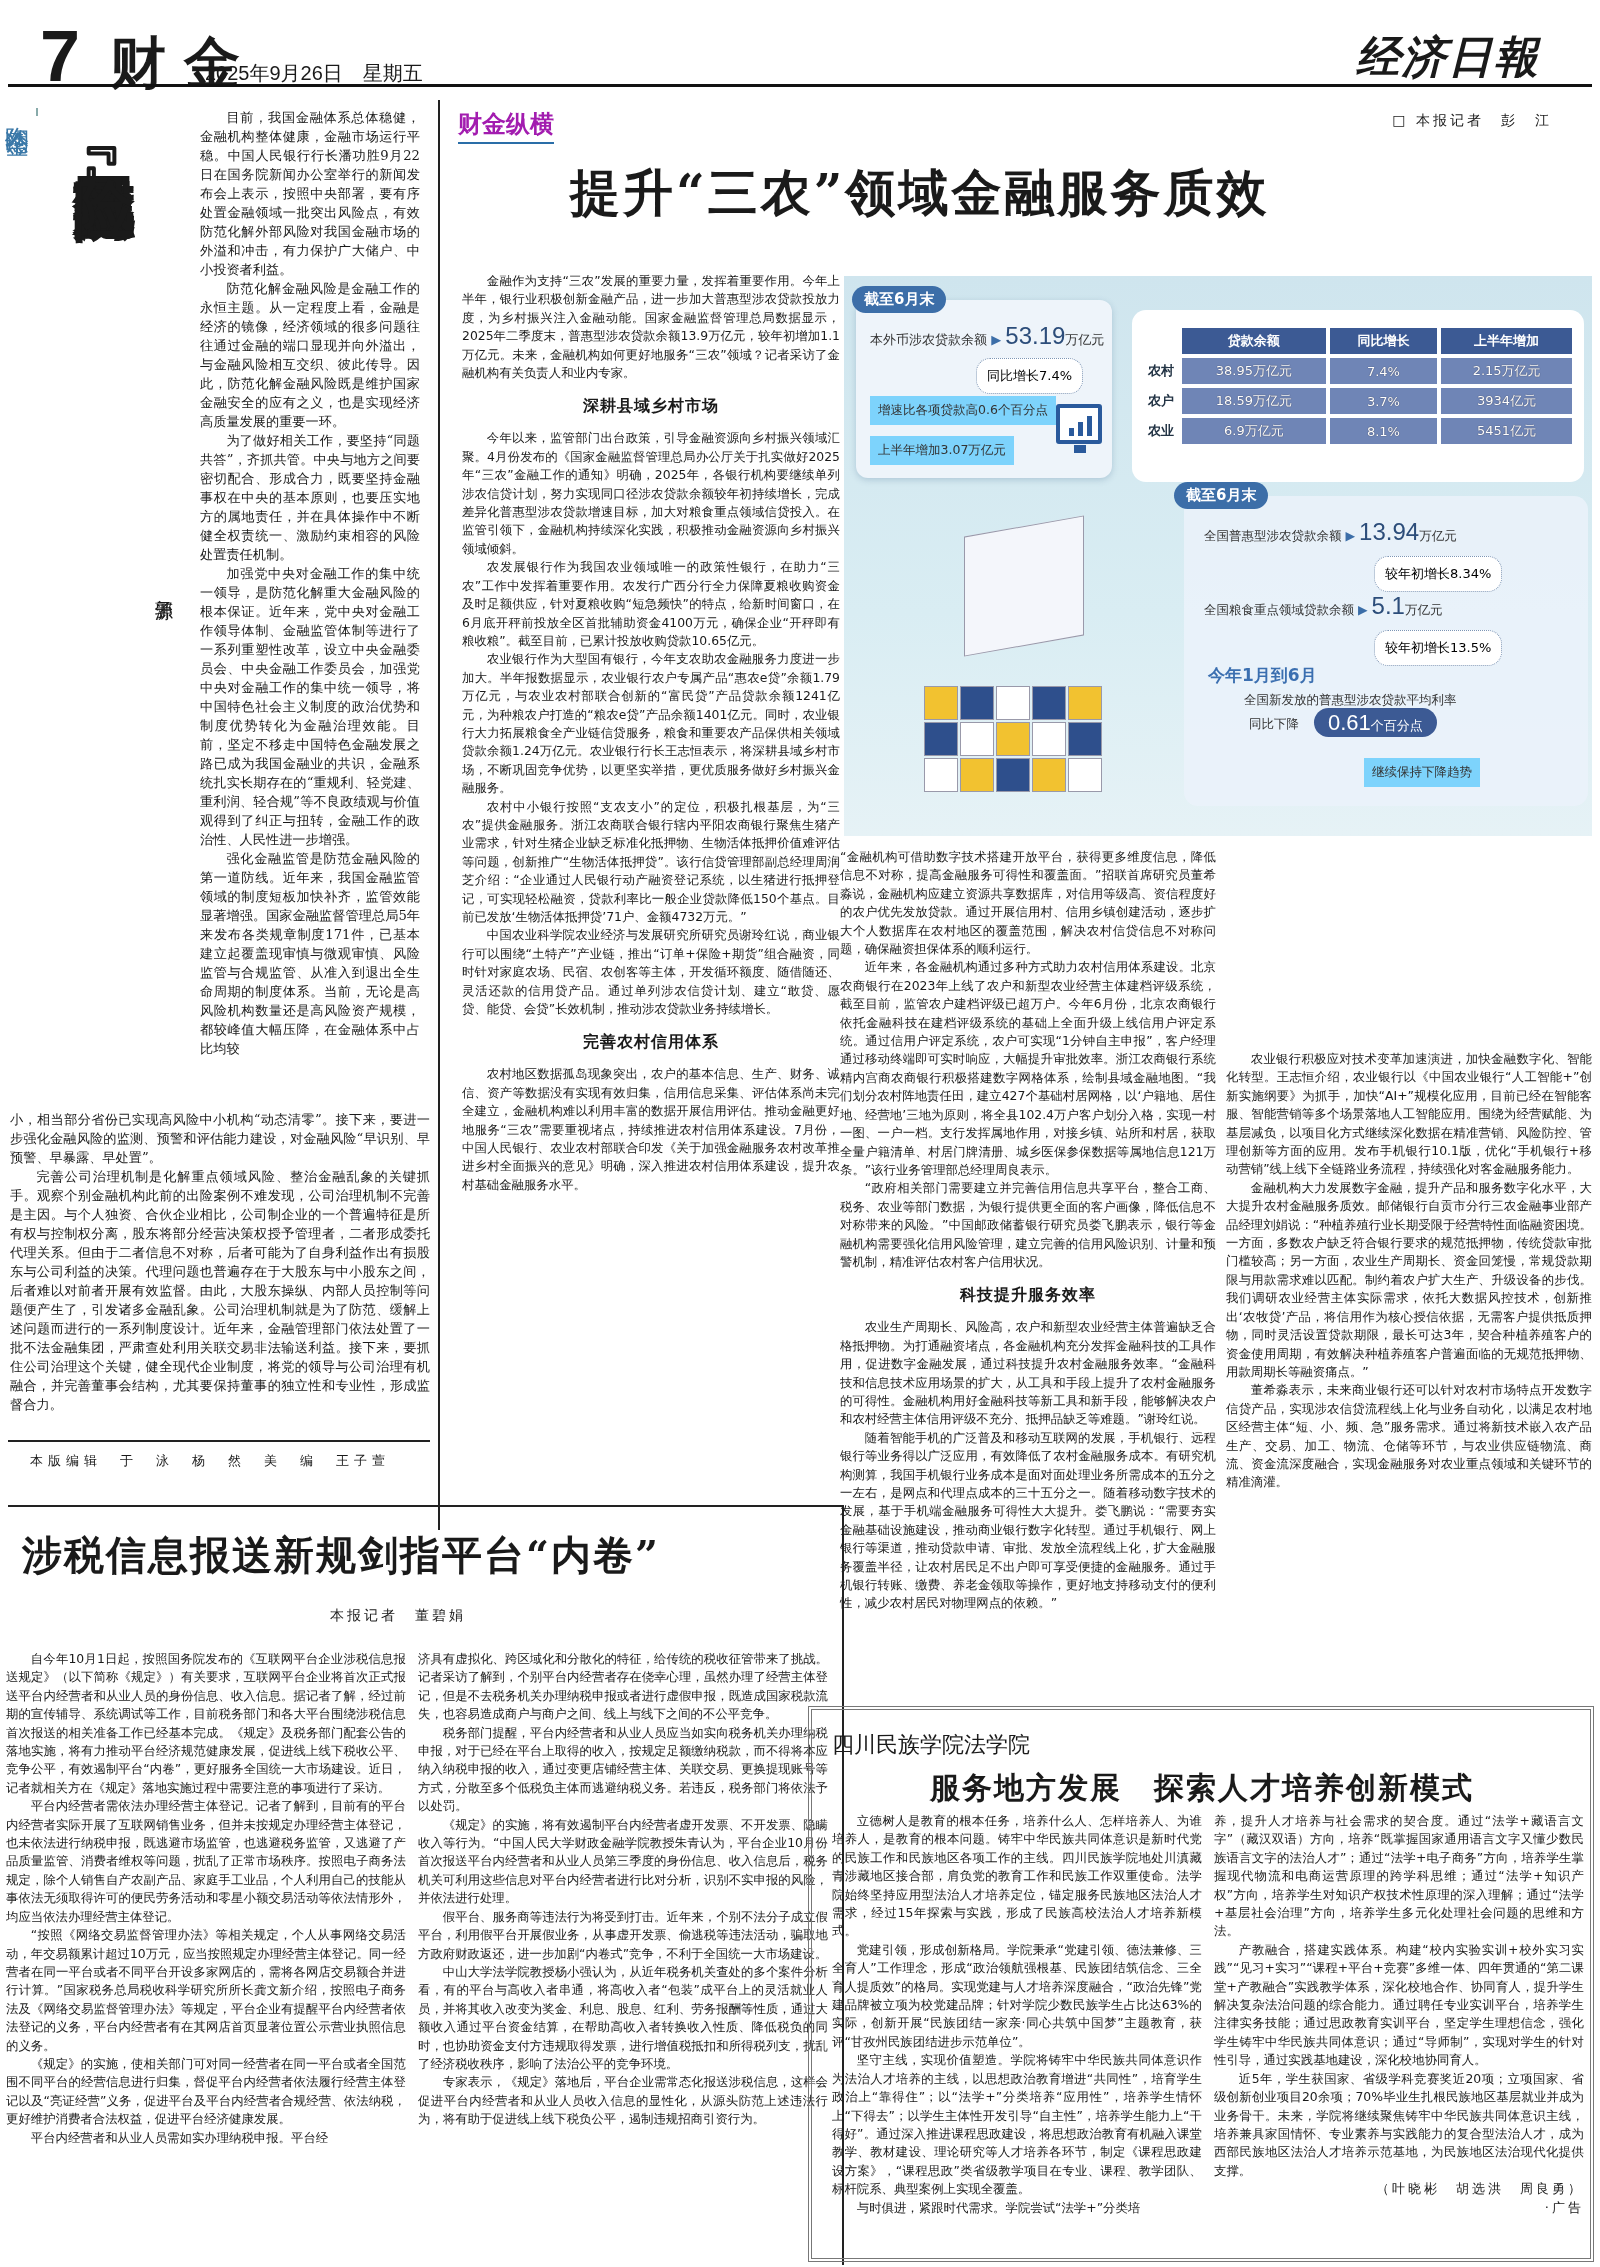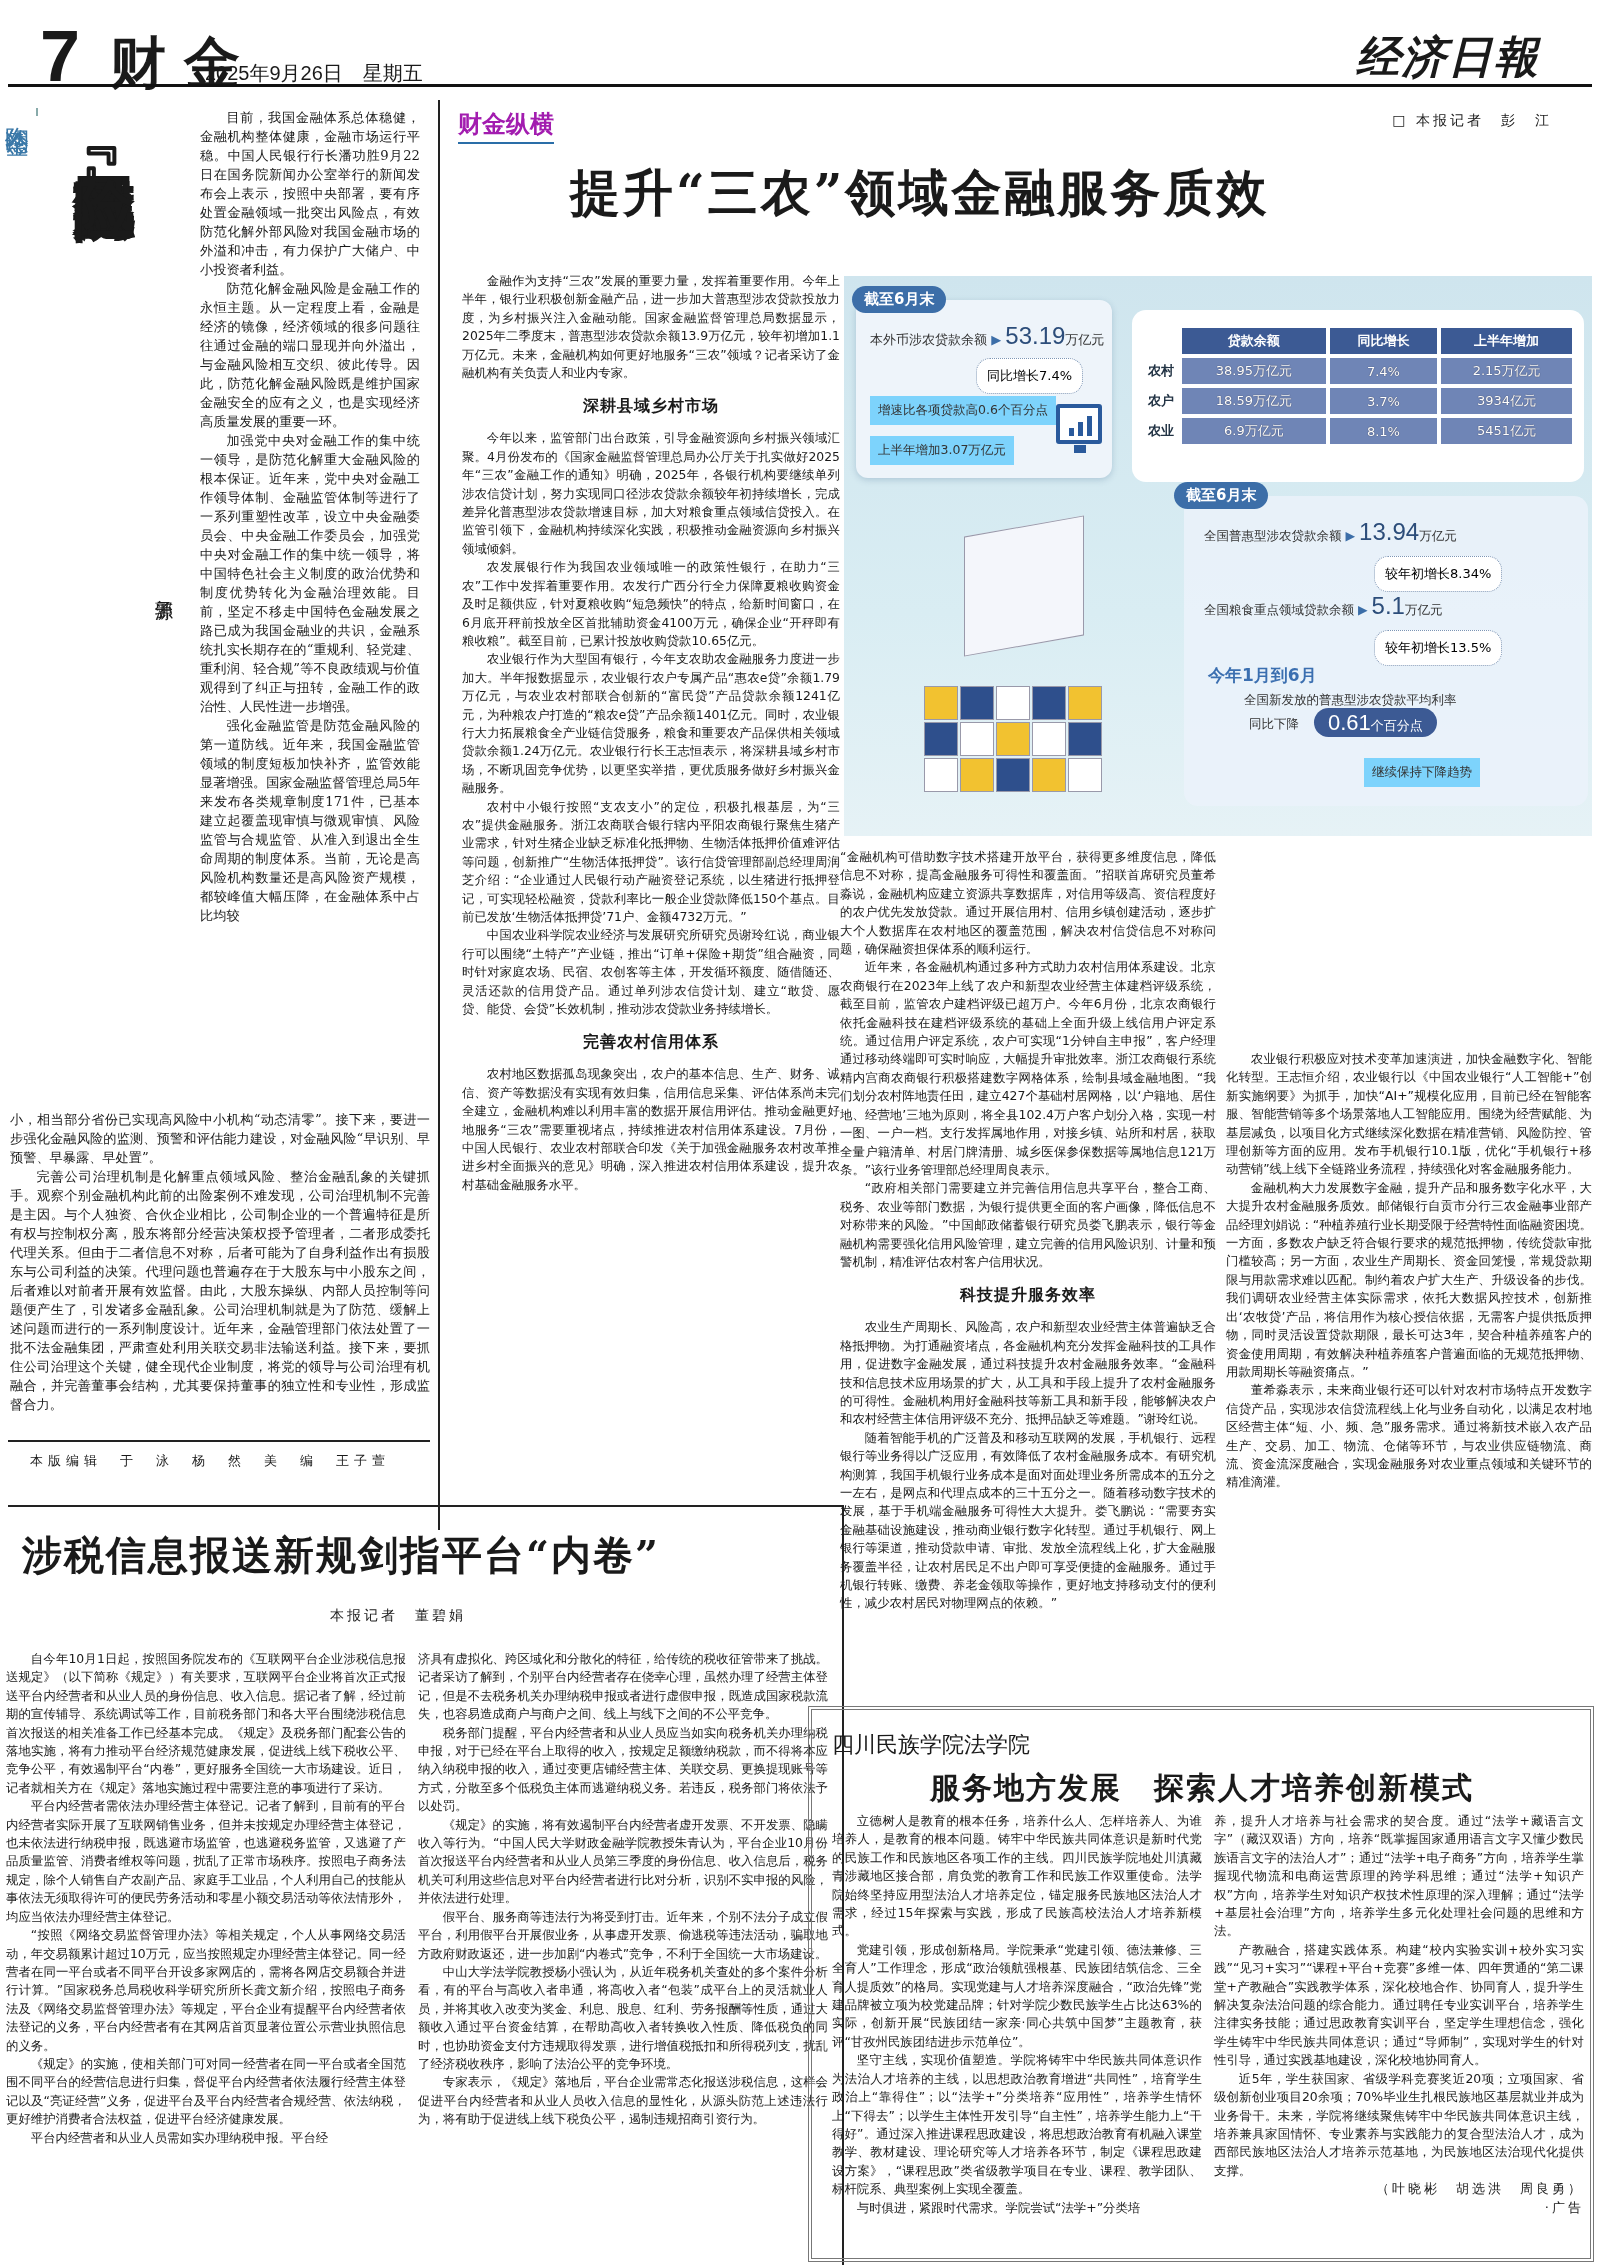--- a/index.html
+++ b/index.html
@@ -75,20 +75,21 @@
 <div class="abs mast-date">2025年9月26日　星期五</div>
 <div class="abs mast-logo">经济日報</div>
 <div class="abs mast-rule"></div>
 
 <div class="abs col-title-vert">陶然论金</div>
 <div class="abs big-vert">『同题共答』防范化解金融风险</div>
 <div class="abs author-vert">郭子源</div>
 <div class="abs txt lcol">
   <p>目前，我国金融体系总体稳健，金融机构整体健康，金融市场运行平稳。中国人民银行行长潘功胜9月22日在国务院新闻办公室举行的新闻发布会上表示，按照中央部署，要有序处置金融领域一批突出风险点，有效防范化解外部风险对我国金融市场的外溢和冲击，有力保护广大储户、中小投资者利益。</p>
   <p>防范化解金融风险是金融工作的永恒主题。从一定程度上看，金融是经济的镜像，经济领域的很多问题往往通过金融的端口显现并向外溢出，与金融风险相互交织、彼此传导。因此，防范化解金融风险既是维护国家金融安全的应有之义，也是实现经济高质量发展的重要一环。</p>
+  <p>为了做好相关工作，要坚持“同题共答”，齐抓共管。中央与地方之间要密切配合、形成合力，既要坚持金融事权在中央的基本原则，也要压实地方的属地责任，并在具体操作中不断健全权责统一、激励约束相容的风险处置责任机制。</p>
   <p>加强党中央对金融工作的集中统一领导，是防范化解重大金融风险的根本保证。近年来，党中央对金融工作领导体制、金融监管体制等进行了一系列重塑性改革，设立中央金融委员会、中央金融工作委员会，加强党中央对金融工作的集中统一领导，将中国特色社会主义制度的政治优势和制度优势转化为金融治理效能。目前，坚定不移走中国特色金融发展之路已成为我国金融业的共识，金融系统扎实长期存在的“重规利、轻党建、重利润、轻合规”等不良政绩观与价值观得到了纠正与扭转，金融工作的政治性、人民性进一步增强。</p>
   <p>强化金融监管是防范金融风险的第一道防线。近年来，我国金融监管领域的制度短板加快补齐，监管效能显著增强。国家金融监督管理总局5年来发布各类规章制度171件，已基本建立起覆盖现审慎与微观审慎、风险监管与合规监管、从准入到退出全生命周期的制度体系。当前，无论是高风险机构数量还是高风险资产规模，都较峰值大幅压降，在金融体系中占比均较</p>
 </div>
 <div class="abs txt lcol-wide">
   <p style="text-indent:0">小，相当部分省份已实现高风险中小机构“动态清零”。接下来，要进一步强化金融风险的监测、预警和评估能力建设，对金融风险“早识别、早预警、早暴露、早处置”。</p>
   <p>完善公司治理机制是化解重点领域风险、整治金融乱象的关键抓手。观察个别金融机构此前的出险案例不难发现，公司治理机制不完善是主因。与个人独资、合伙企业相比，公司制企业的一个普遍特征是所有权与控制权分离，股东将部分经营决策权授予管理者，二者形成委托代理关系。但由于二者信息不对称，后者可能为了自身利益作出有损股东与公司利益的决策。代理问题也普遍存在于大股东与中小股东之间，后者难以对前者开展有效监督。由此，大股东操纵、内部人员控制等问题便产生了，引发诸多金融乱象。公司治理机制就是为了防范、缓解上述问题而进行的一系列制度设计。近年来，金融管理部门依法处置了一批不法金融集团，严肃查处利用关联交易非法输送利益。接下来，要抓住公司治理这个关键，健全现代企业制度，将党的领导与公司治理有机融合，并完善董事会结构，尤其要保持董事的独立性和专业性，形成监督合力。</p>
 </div>
 <div class="abs hrule-left"></div>
 <div class="abs editors">本版编辑　于　泳　杨　然　美　编　王子萱</div>
 <div class="abs vrule"></div>

